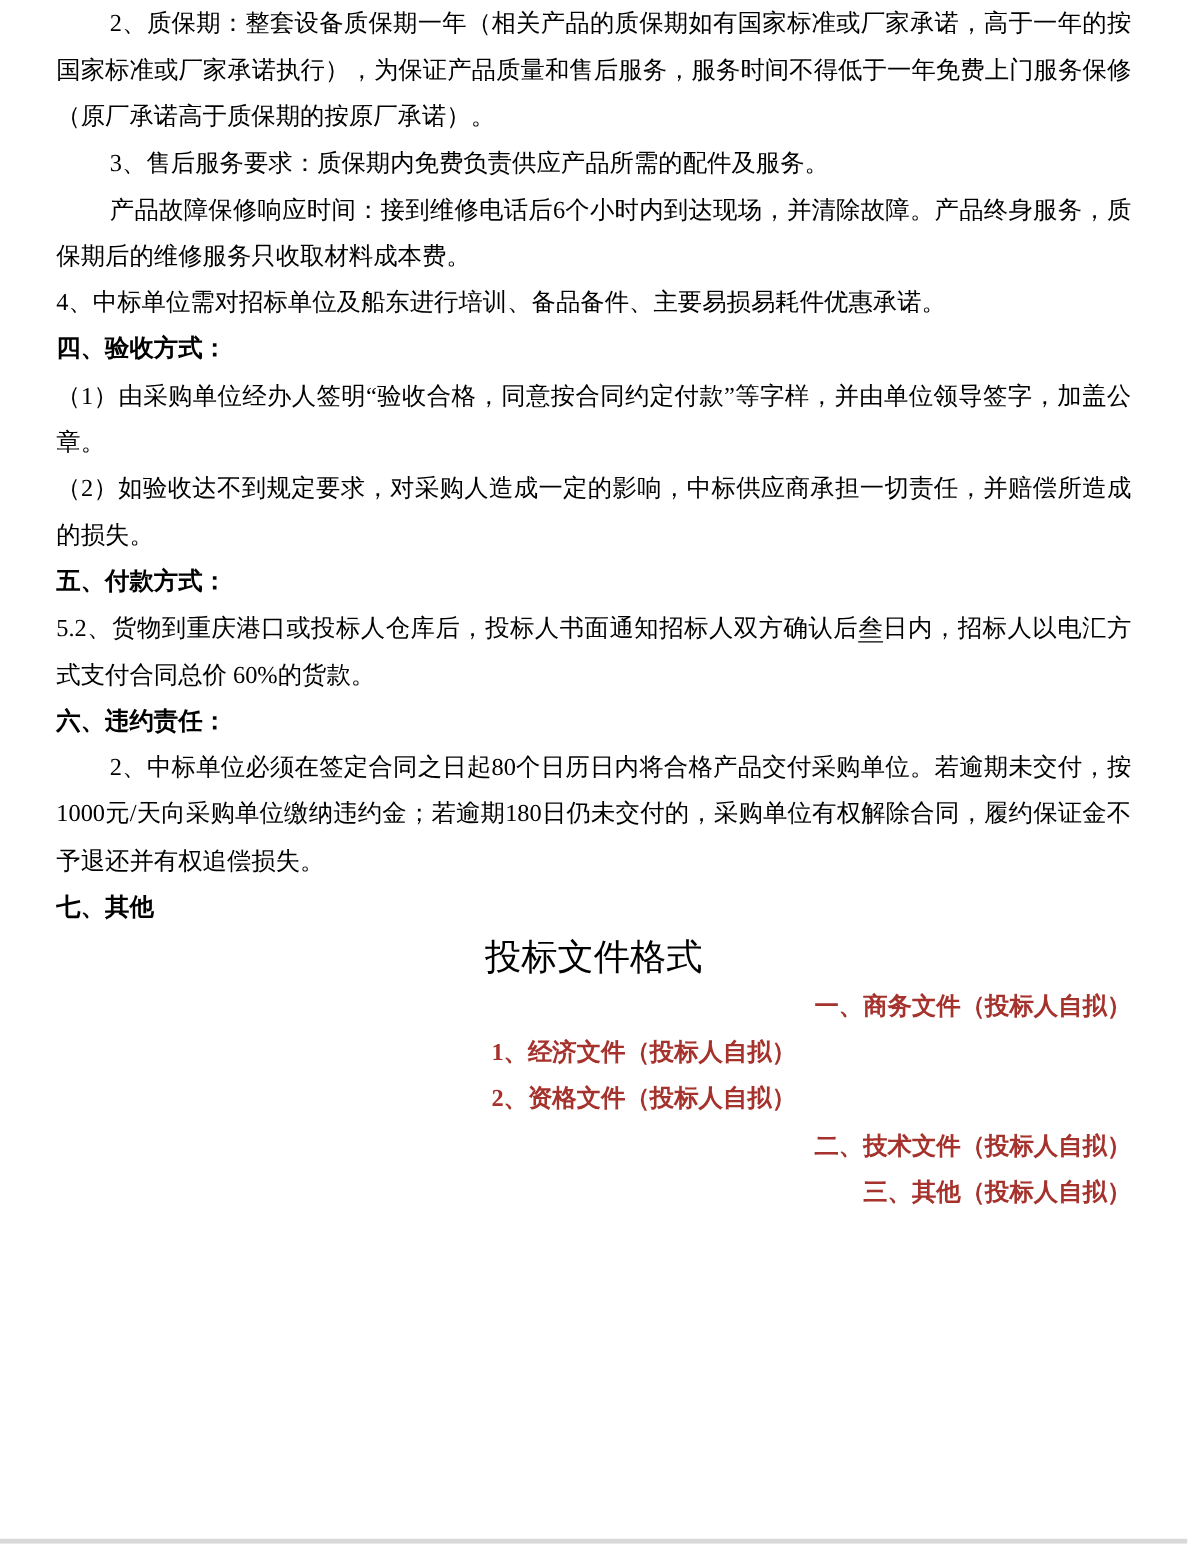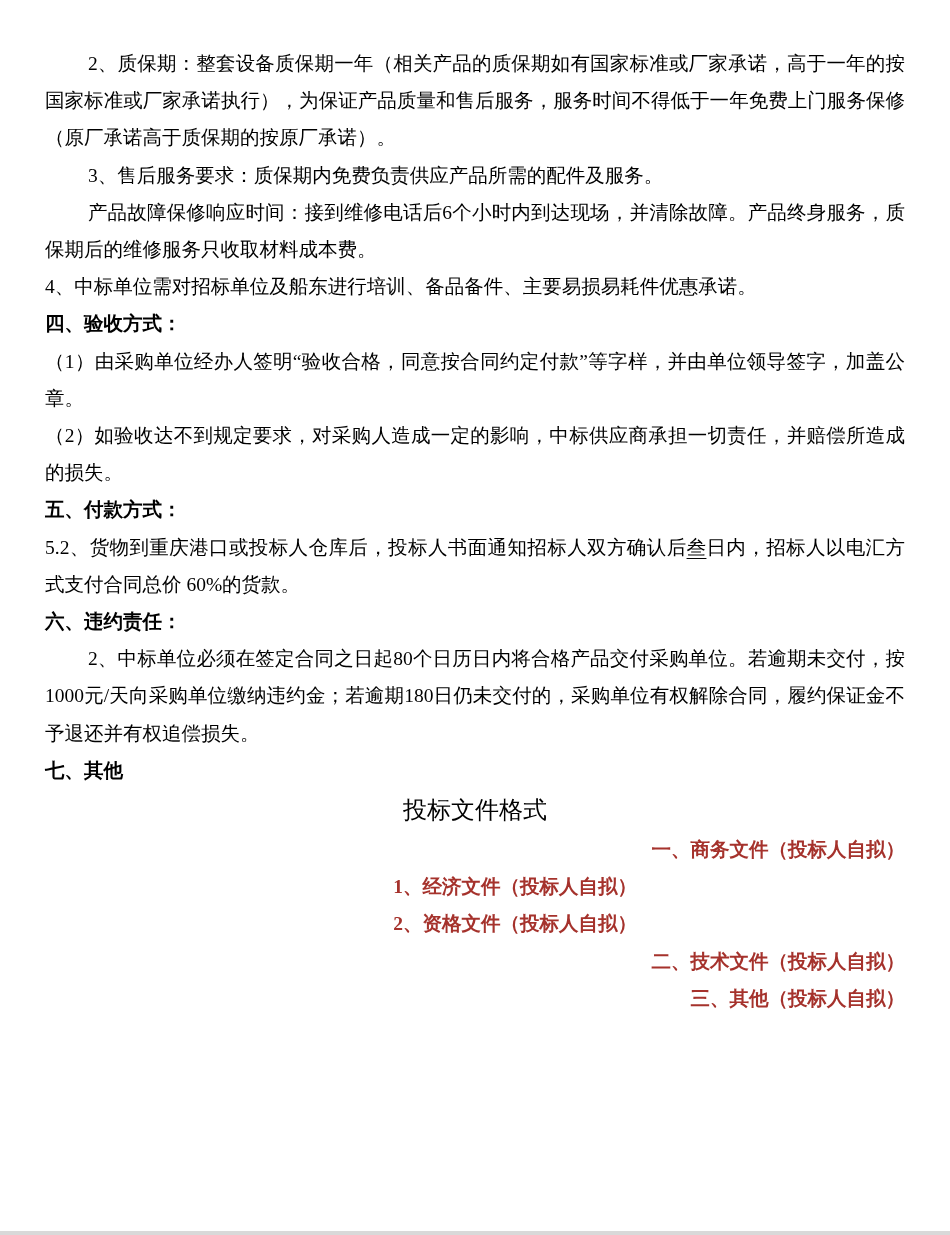--- a/index.html
+++ b/index.html
@@ -9,42 +9,41 @@
   body {
     width: 950px;
     height: 1235px;
     background: #ffffff;
     overflow: hidden;
     font-family: "Liberation Serif", "DejaVu Serif", serif;
     position: relative;
   }
   .doc {
     padding: 1px 45px 0 45px;
-    margin-top: 44px;
   }
   .para {
     margin: 0;
     font-size: 19.5px;
     line-height: 37.2px;
     color: #000000;
     text-align: justify;
     white-space: pre-wrap;
     word-break: break-all;
   }
   .para u {
     text-underline-offset: 4px;
   }
   .indent {
     text-indent: 2.2em;
   }
   .heading {
     font-weight: bold;
   }
   .title {
-    font-size: 24px;
+    font-size: 29px;
     line-height: 42px;
     text-align: center;
     font-weight: normal;
     text-indent: 0;
   }
   .red-l1 {
     color: var(--accent-red);
     font-weight: bold;
     padding-left: 40px;
     text-align: right;

